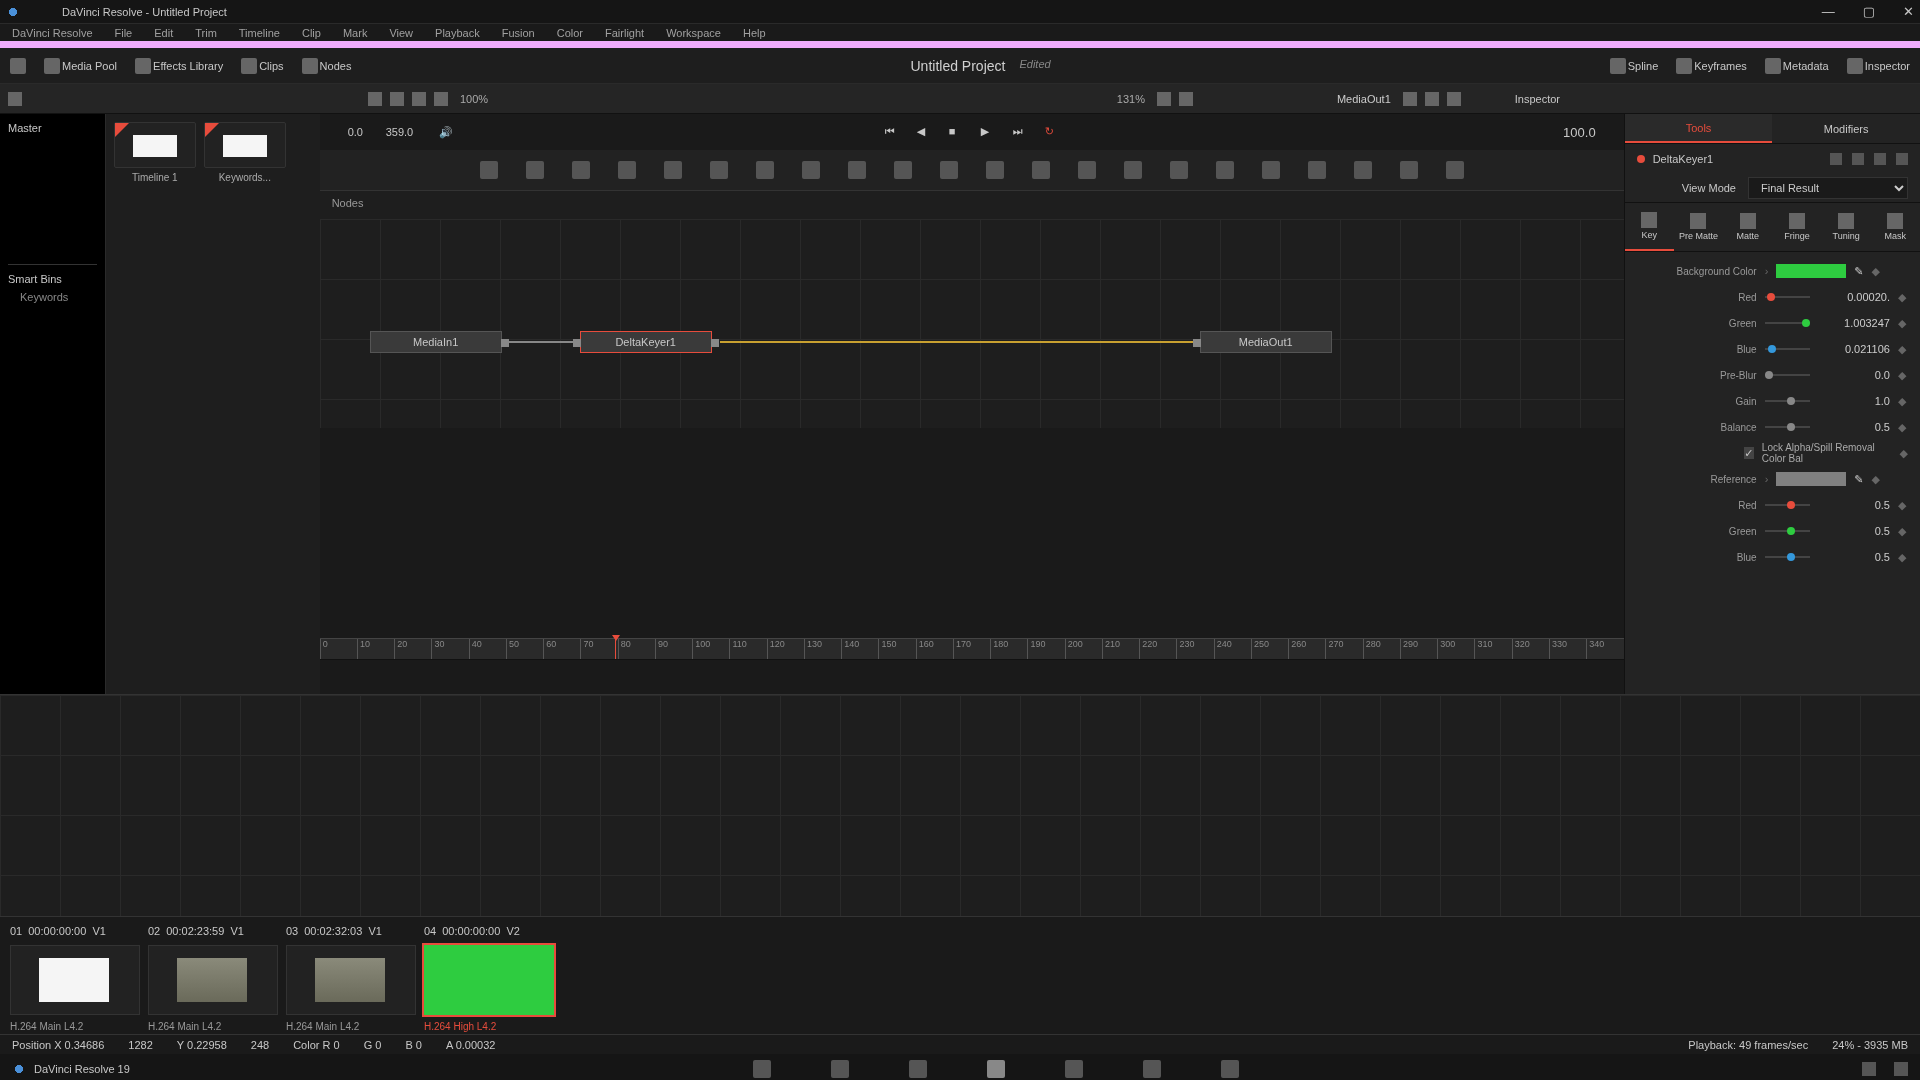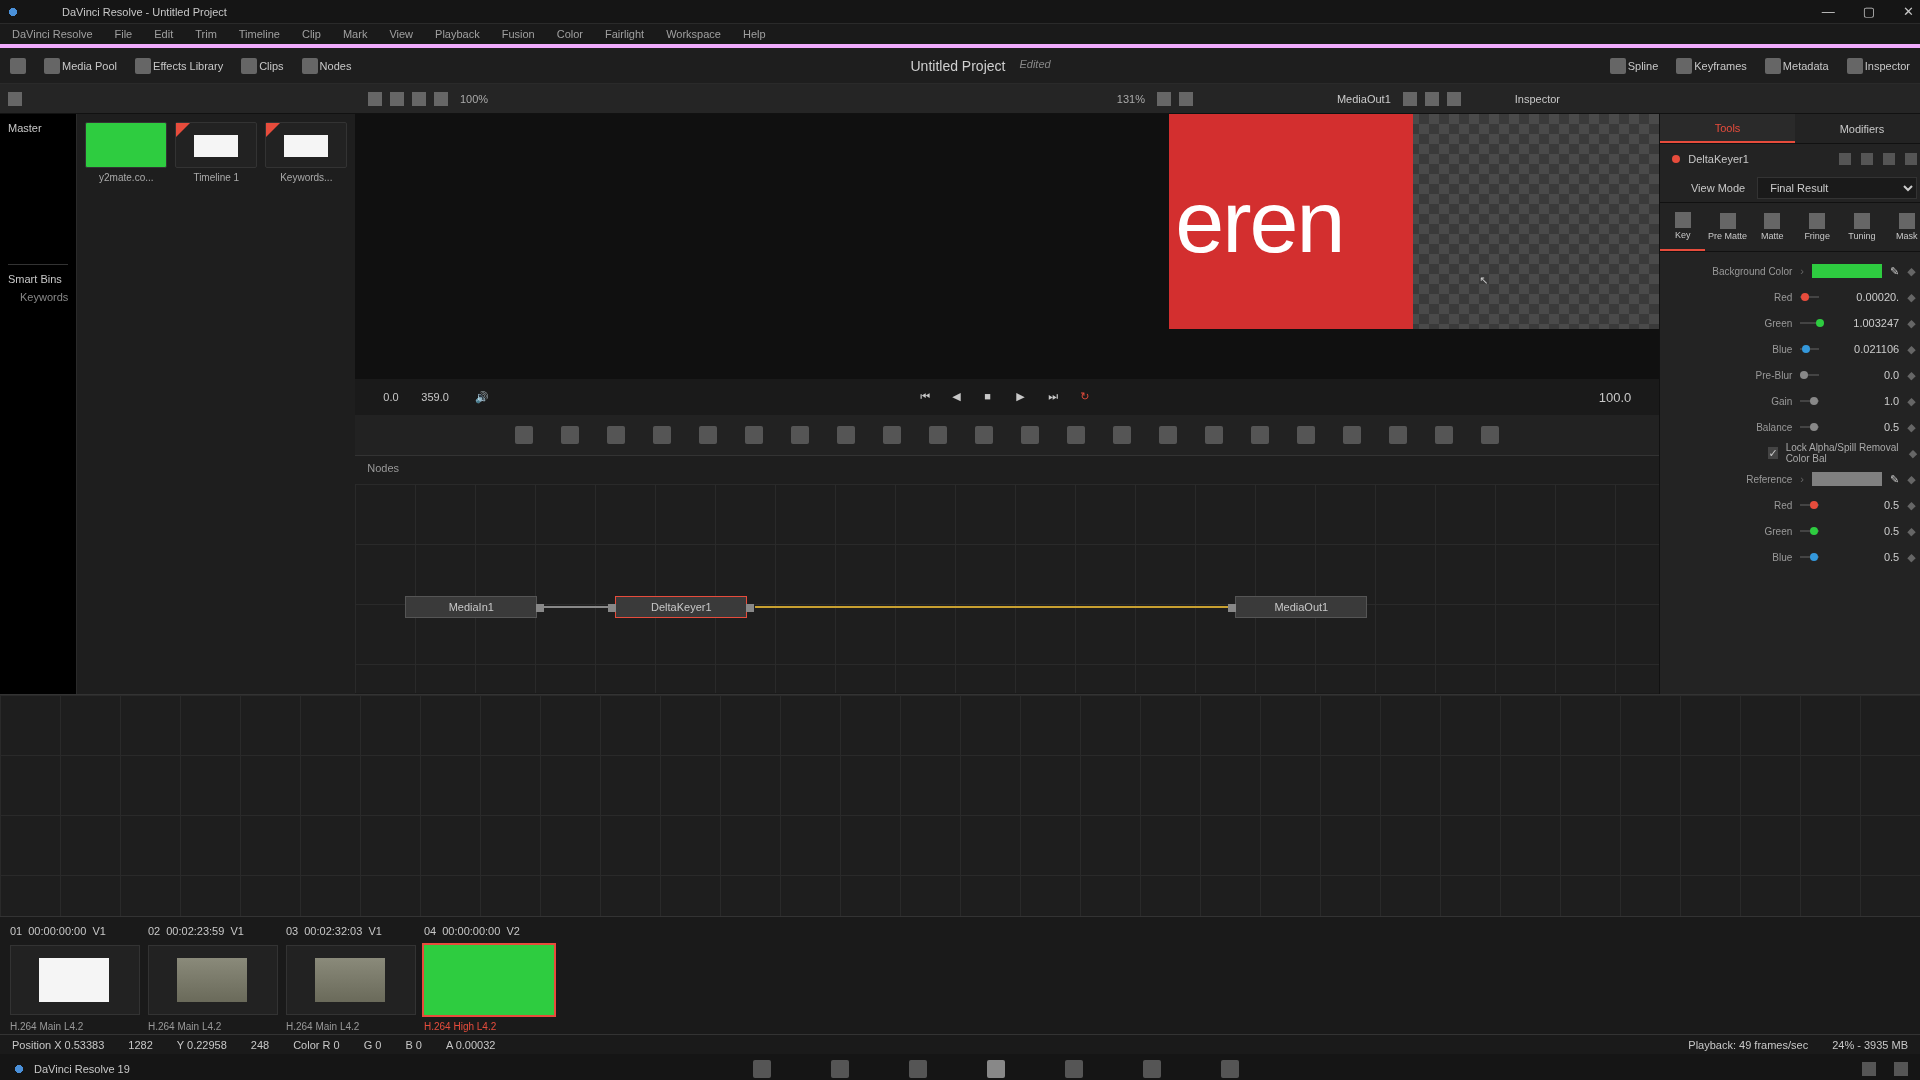--- a/index.html
+++ b/index.html
@@ -5,21 +5,21 @@
 * { margin:0; padding:0; box-sizing:border-box; font-family:Arial,sans-serif; font-size:11px; color:#c8c8c8; user-select:none; }
 body { width:1920px; height:1080px; background:#1e1e1e; overflow:hidden; position:relative; }
 
 
 .titlebar { height:24px; background:#151515; display:flex; align-items:center; padding:0 6px; border-bottom:1px solid #2a2a2a;gap:36px; }
 .titlebar .logo { width:14px; height:14px; background:radial-gradient(circle,#4a90d9 40%,transparent 41%); margin-right:6px; }
 .titlebar-btns { margin-left:auto; display:flex; gap:28px; }
 .titlebar-btns span { font-size:13px; }
 
 
-.menubar { height:24px; background:#1a1a1a; display:flex; align-items:center; padding:0 12px; gap:22px; border-bottom:4px solid #f0abfc; }
+.menubar { height:24px; background:#1a1a1a; display:flex; align-items:center; padding:0 12px; gap:22px; border-bottom:7px solid #f0abfc; }
 .menubar span { color:#a0a0a0; }
 
 
 .toolbar { height:36px; background:#1e1e1e; display:flex; align-items:center; padding:0 10px; gap:18px; border-bottom:1px solid #2a2a2a; }
 .tb-btn { display:flex; align-items:center; gap:2px; color:#b0b0b0; }
 .tb-btn .ico { width:16px; height:16px; background:#666; border-radius:2px; }
 .toolbar .proj { margin:16px auto; display:flex; gap:14px;text-align:right; }
 .toolbar .proj .pname { font-size:14px; color:#d0d0d0; }
 .toolbar .proj .edited { color:#888; font-style:italic; }
 
@@ -244,41 +244,30 @@
 
 <div class="main">
   <div class="sidebar-l">
     <div class="master">Master</div>
     <div class="smartbins">Smart Bins</div>
     <div class="kw">Keywords</div>
   </div>
 
   <div class="mediapool">
     <div class="clip">
-      <div class="thumb green"></div>
-      <div class="name">y2mate.co...</div>
-    </div>
-    <div class="clip">
       <div class="thumb t1"></div>
       <div class="name">Timeline 1</div>
     </div>
     <div class="clip">
       <div class="thumb t1"></div>
       <div class="name">Keywords...</div>
     </div>
   </div>
 
   <div class="viewer">
-    <div class="viewer-canvas">
-      <div class="checker"></div>
-      <div class="redbox">
-          <span>eren</span>
-        </div>
-      <div class="cursor">↖</div>
-    </div>
     <div class="ruler">
       <div class="ruler-cur"></div>
     <div class="tick">0</div>
         <div class="tick">10</div>
         <div class="tick">20</div>
         <div class="tick">30</div>
         <div class="tick">40</div>
         <div class="tick">50</div>
         <div class="tick">60</div>
         <div class="tick">70</div>
@@ -554,21 +543,21 @@
         <span>04</span>
         <span>00:00:00:00</span>
         <span>V2</span>
       </div>
     <div class="cs-thumb green"></div>
     <div class="cs-codec">H.264 High L4.2</div>
   </div>
 </div>
 
 <div class="status">
-  <span>Position   X  0.53383</span>
+  <span>Position   X  0.34686</span>
   <span>1282</span>
   <span>Y  0.22958</span>
   <span>248</span>
   <span>Color   R  0</span>
   <span>G  0</span>
   <span>B  0</span>
   <span>A  0.00032</span>
   <div class="right">
     <span>Playback: 49 frames/sec</span>
     <span>24% - 3935 MB</span>

